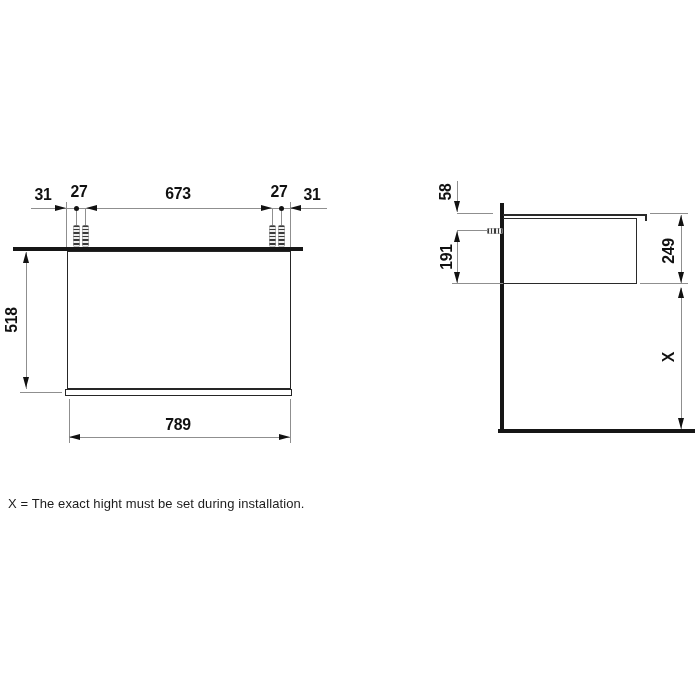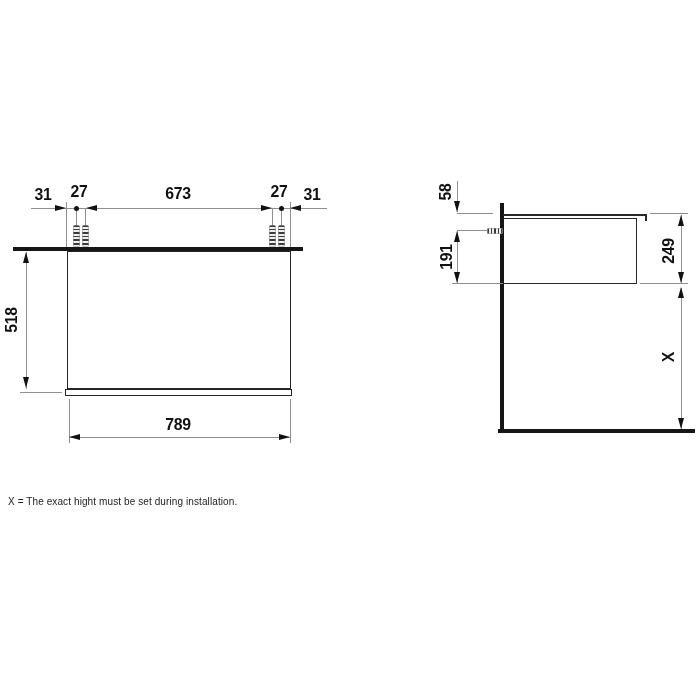--- a/index.html
+++ b/index.html
@@ -25,21 +25,21 @@
   .ar.d{border-top:11px solid #111;border-left:3.5px solid transparent;border-right:3.5px solid transparent;}
   .dot{position:absolute;width:5px;height:5px;border-radius:50%;background:#111;}
   
   .screwV{position:absolute;width:6.5px;height:22px;border-radius:2.5px;
           background:repeating-linear-gradient(180deg,#3a3a3a 0 1.6px,#efefef 1.6px 3.6px);
           box-shadow:0 0 0 .6px #9a9a9a inset;}
   
   .screwH{position:absolute;width:16px;height:5.5px;border-radius:2px;
           background:repeating-linear-gradient(90deg,#3a3a3a 0 1.6px,#efefef 1.6px 3.6px);
           box-shadow:0 0 0 .6px #9a9a9a inset;}
-  .note{position:absolute;left:8px;top:496px;font-size:10px;color:#1c1c1c;letter-spacing:.1px;}
+  .note{position:absolute;left:8px;top:496px;font-size:13px;color:#1c1c1c;letter-spacing:.1px;}
 </style>
 </head>
 <body>
 
 <div class="canvas">
 
   <div>
 
     <div class="xln" style="left:31px;top:208px;width:296px;height:1px;"></div>
 

